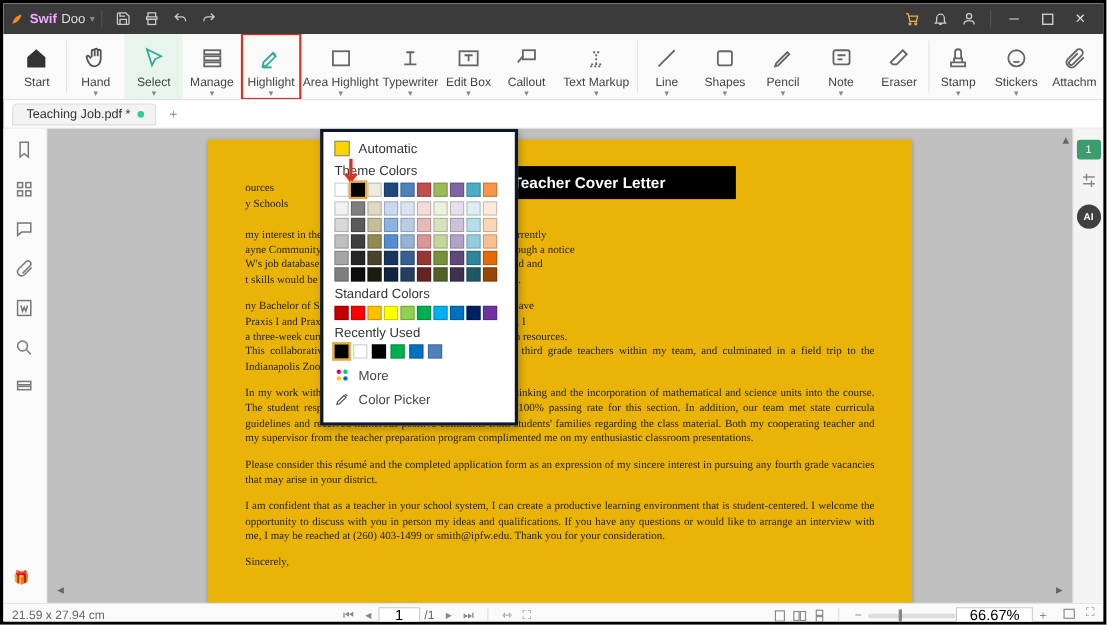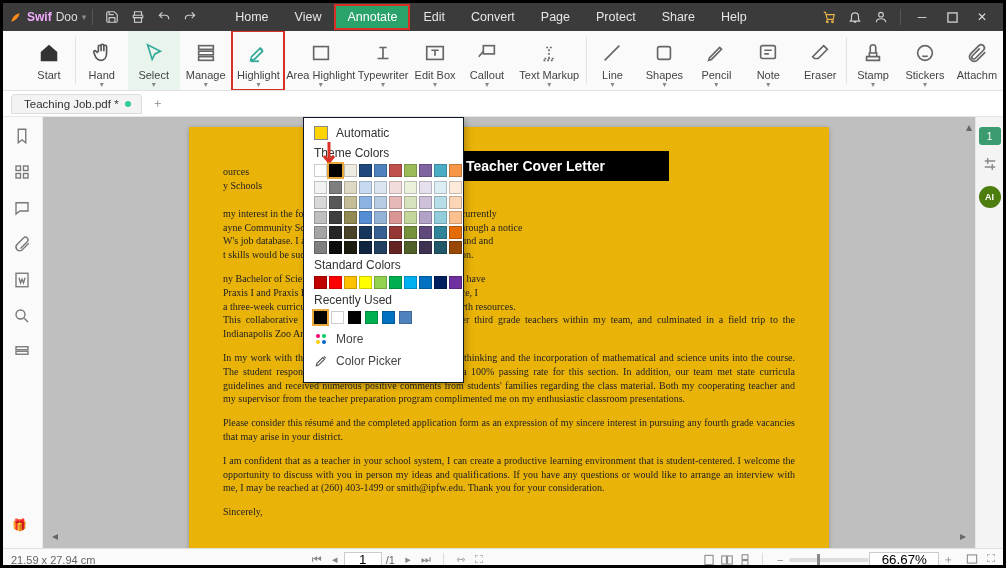--- a/index.html
+++ b/index.html
@@ -13,21 +13,21 @@
   .t-sep { width:1px; height:16px; background:#555; margin:0 6px;}
   .t-ico { width:26px; height:24px; display:flex; align-items:center; justify-content:center; cursor:pointer; color:#ddd;}
   .menubar { display:flex; align-items:center; margin-left:20px; gap:2px;}
   .menu-item { padding:5px 12px; color:#e6e6e6; cursor:pointer; font-size:12.5px;}
   .menu-active { background:#2aa36b; color:#fff; position:relative;}
   .red-border { outline:2px solid #d93025; outline-offset:-1px;}
   .spacer { flex:1;}
   .search-tools { color:#9a9a9a; font-size:12px; display:flex; align-items:center; gap:5px; padding:0 10px;}
   .win-btn { width:30px; height:24px; display:flex; align-items:center; justify-content:center; color:#ddd; cursor:pointer;}
   
-  .ribbon { height:60px; background:#fafafa; border-bottom:1px solid #e1e1e1; display:flex; align-items:stretch; padding-left:20px; overflow:hidden;}
+  .ribbon { height:60px; background:#fafafa; border-bottom:1px solid #e1e1e1; display:flex; align-items:stretch; padding-left:4px; overflow:hidden;}
   .tool { width:60px; display:flex; flex-direction:column; align-items:center; justify-content:center; gap:4px; cursor:pointer; position:relative;}
   .tool .ico { width:24px; height:24px; display:flex; align-items:center; justify-content:center; color:#5c5c5c;}
   .tool .lbl { font-size:11px; color:#444; white-space:nowrap;}
   .tool .caret { font-size:8px; color:#888; line-height:4px; position:absolute; bottom:3px;}
   .tool.sel { background:#e8f4ec;}
   .tool.hilite { }
   .tool.wide { width:84px;}
   .ribbon-sep { width:1px; background:#e3e3e3; margin:6px 0;}
   
   .tabs-row { height:26px; display:flex; align-items:center; padding-left:8px; gap:6px; border-bottom:1px solid #e6e6e6;text-align:center;}
@@ -40,26 +40,26 @@
   .side-left .sico { width:20px; height:20px; color:#666; cursor:pointer;}
   .gift { color:#cf2a27;}
   .canvas-wrap { flex:1; background:#bfbfbf; display:flex; justify-content:center; align-items:flex-start; position:relative; overflow:hidden;}
   .page { margin-top:10px; width:640px; height:auto; background:#eab308; box-shadow:0 1px 4px rgba(0,0,0,.25); padding:24px 34px 30px 34px; font-size:10px; line-height:1.38; font-family: "Times New Roman", serif; color:#222;}
   .page .addr { font-size:10px;}
   .page h2.banner { display:block; background:#000; color:#fff; font:bold 14px Arial; text-align:center; padding:7px 18px; width:320px; margin:0 auto 12px auto;}
   .page p { margin-bottom:10px; text-align:justify;}
   .side-right { width:28px; background:#f4f4f4; border-left:1px solid #e6e6e6; display:flex; flex-direction:column; align-items:center; padding-top:10px; gap:10px;}
   .side-right .pagecount { width:22px; height:18px; background:#3c9b6f; color:#fff; font-size:10px; border-radius:3px; display:flex; align-items:center; justify-content:center;}
   .side-right .settings-ico { color:#888; cursor:pointer;}
-  .ai-badge { width:22px; height:22px; background:#4d7c0f; color:#fff; border-radius:50%; font-size:9px; font-weight:bold; display:flex; align-items:center; justify-content:center; cursor:pointer;}
+  .ai-badge { width:22px; height:22px; background:#404040; color:#fff; border-radius:50%; font-size:9px; font-weight:bold; display:flex; align-items:center; justify-content:center; cursor:pointer;}
   .hscroll-left,.hscroll-right { position:absolute; bottom:3px; width:18px; height:18px; display:flex; align-items:center; justify-content:center; color:#666; cursor:pointer;}
   .hscroll-left { left:3px;} .hscroll-right { right:3px;}
   .vscroll-up { position:absolute; right:3px; top:3px; color:#666; cursor:pointer;}
   
-  .popup { position:absolute; top:0; left:260px; width:161px; background:#fff; border:1px solid #0f172a; box-shadow:2px 3px 7px rgba(0,0,0,.25); padding:8px 10px 10px 10px; z-index:50;}
+  .popup { position:absolute; top:0; left:248px; width:180px; background:#fff; border:3px solid #0f172a; box-shadow:2px 3px 7px rgba(0,0,0,.25); padding:8px 10px 10px 10px; z-index:50;}
   .popup .row1 { display:flex; align-items:center; gap:8px; margin-bottom:6px;}
   .popup .autobox { width:14px; height:14px; background:#ffd400; border:1px solid #888;}
   .popup .sect { font-size:12px; color:#333; margin:4px 0 4px 0;}
   .grid { display:grid; grid-template-columns:repeat(10,13px); gap:2px; margin-bottom:4px;}
   .sw { width:13px; height:13px; border:1px solid rgba(0,0,0,.2); cursor:pointer;}
   .sw.selected { outline:2px solid #e8a83b; outline-offset:-0;}
   .grid.shades { grid-template-rows:repeat(5,13px);}
   .grid.std { grid-template-columns:repeat(10,13px);}
   .grid.recent { grid-template-columns:repeat(6,13px); column-gap:4px;}
   .popup .link { display:flex; align-items:center; gap:8px; padding:4px 0; cursor:pointer; color:#444;}
@@ -105,31 +105,20 @@
         <svg width="14" height="14" viewBox="0 0 24 24" fill="none" stroke="#ccc" stroke-width="2">
           <path d="M9 14l-5-5 5-5M4 9h10a6 6 0 016 6v1"></path>
         </svg>
       </div>
     <div class="t-ico">
         <svg width="14" height="14" viewBox="0 0 24 24" fill="none" stroke="#ccc" stroke-width="2">
           <path d="M15 14l5-5-5-5M20 9H10a6 6 0 00-6 6v1"></path>
         </svg>
       </div>
 
-    <div class="menubar">
-      <div class="menu-item">Home</div>
-      <div class="menu-item">View</div>
-      <div class="menu-item menu-active red-border">Annotate</div>
-      <div class="menu-item">Edit</div>
-      <div class="menu-item">Convert</div>
-      <div class="menu-item">Page</div>
-      <div class="menu-item">Protect</div>
-      <div class="menu-item">Share</div>
-      <div class="menu-item">Help</div>
-    </div>
     <div class="spacer"></div>
     <div class="t-ico">
         <svg width="14" height="14" viewBox="0 0 24 24" fill="none" stroke="#e8b14a" stroke-width="2">
           <circle cx="9" cy="20" r="1.5"></circle>
           <circle cx="18" cy="20" r="1.5"></circle>
           <path d="M3 4h3l3 12h10l2-8H7"></path>
         </svg>
       </div>
     <div class="t-ico">
         <svg width="14" height="14" viewBox="0 0 24 24" fill="none" stroke="#ccc" stroke-width="2">

